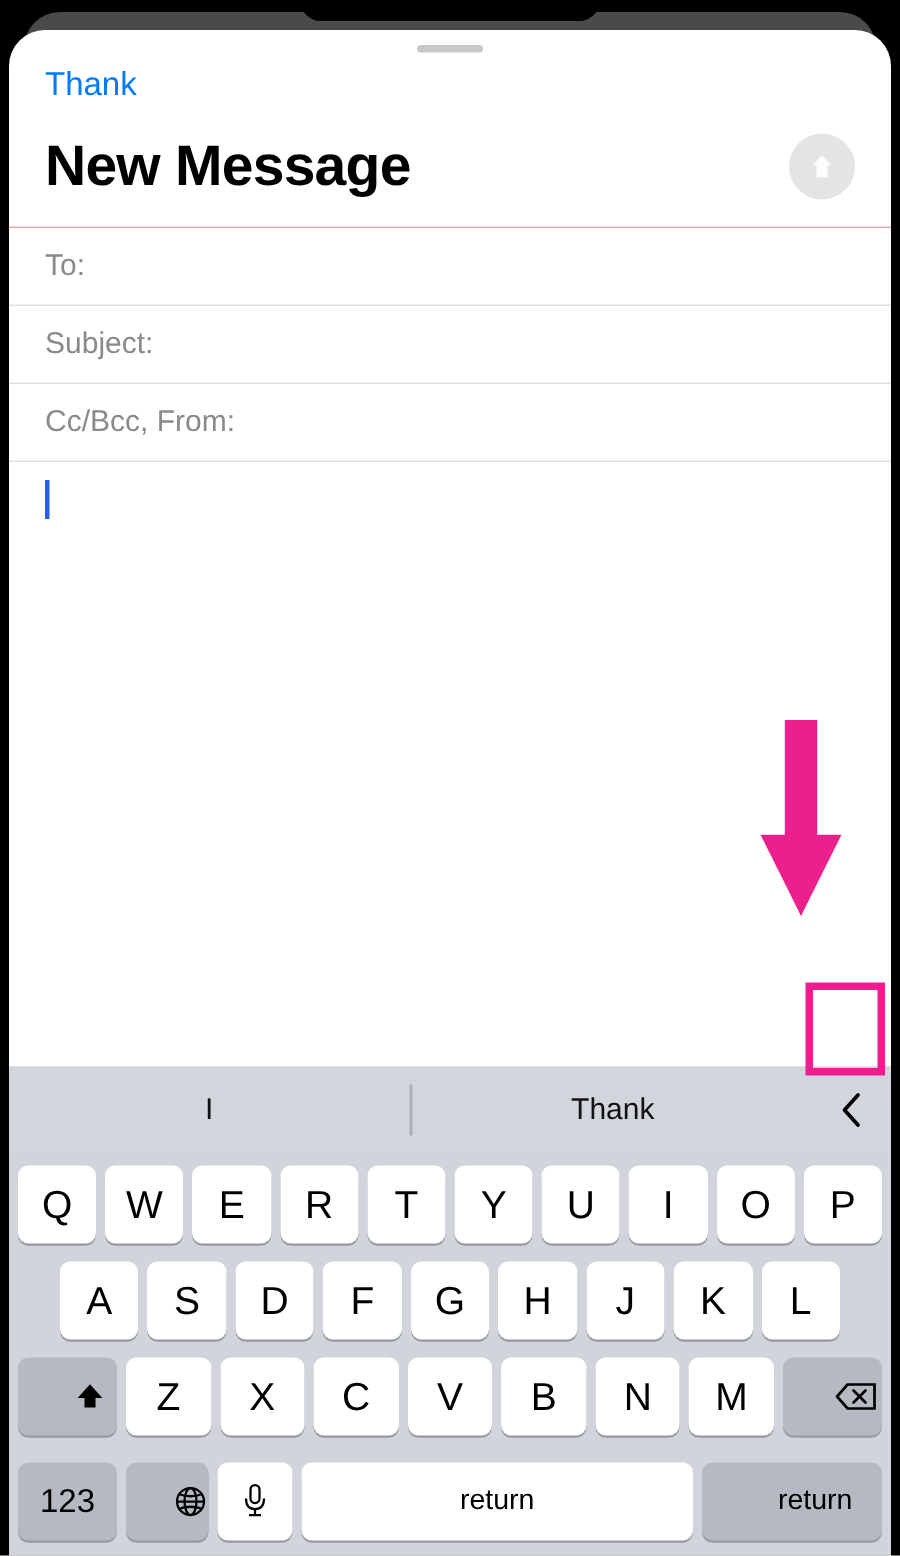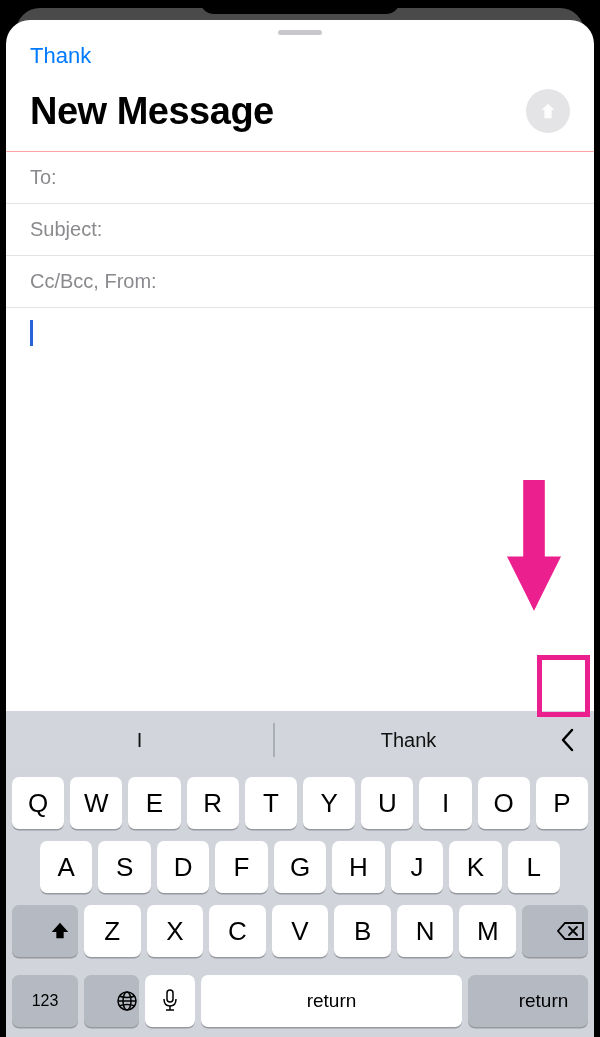--- a/index.html
+++ b/index.html
@@ -27,21 +27,21 @@
     .sugg-sep { width: 1px; background: #abb0b7; margin: 12px 0; }
     .sugg-expand { width: 52px; display: flex; align-items: center; justify-content: center; cursor: pointer; }
     .key-rows { padding: 8px 6px 6px; }
     .key-row { display: flex; gap: 6px; margin-bottom: 12px; justify-content: center; }
     .key { background: #fff; border-radius: 7px; box-shadow: 0 1.5px 0 rgba(0,0,0,0.28); height: 52px; flex: 1; display: flex; align-items: center; justify-content: center; font-size: 26px; color: #000; cursor: pointer; border: none; font-weight: 400; }
     .key-row-2 { padding: 0 28px; }
     .key-special { background: #b5bac2; padding-left: 31px; }
     .key-shift { flex: 0 0 66px; }
     .key-backspace { flex: 0 0 66px; }
     .bottom-row { display: flex; gap: 6px; padding: 0 6px 10px; }
-    .key-123 { flex: 0 0 66px; background: #b5bac2; font-size: 16px; }
+    .key-123 { flex: 0 0 66px; background: #b5bac2; font-size: 22px; }
     .key-globe { flex: 0 0 50px; background: #b5bac2; }
     .key-mic { flex: 0 0 50px; background: #fff; }
     .key-space { flex: 1; background: #fff; font-size: 19px; }
     .key-return { flex: 0 0 120px; background: #b5bac2; font-size: 19px; }
   </style>
 </head>
 <body>
 
 <div class="notch"></div>
 <div class="behind-sheet"></div>

